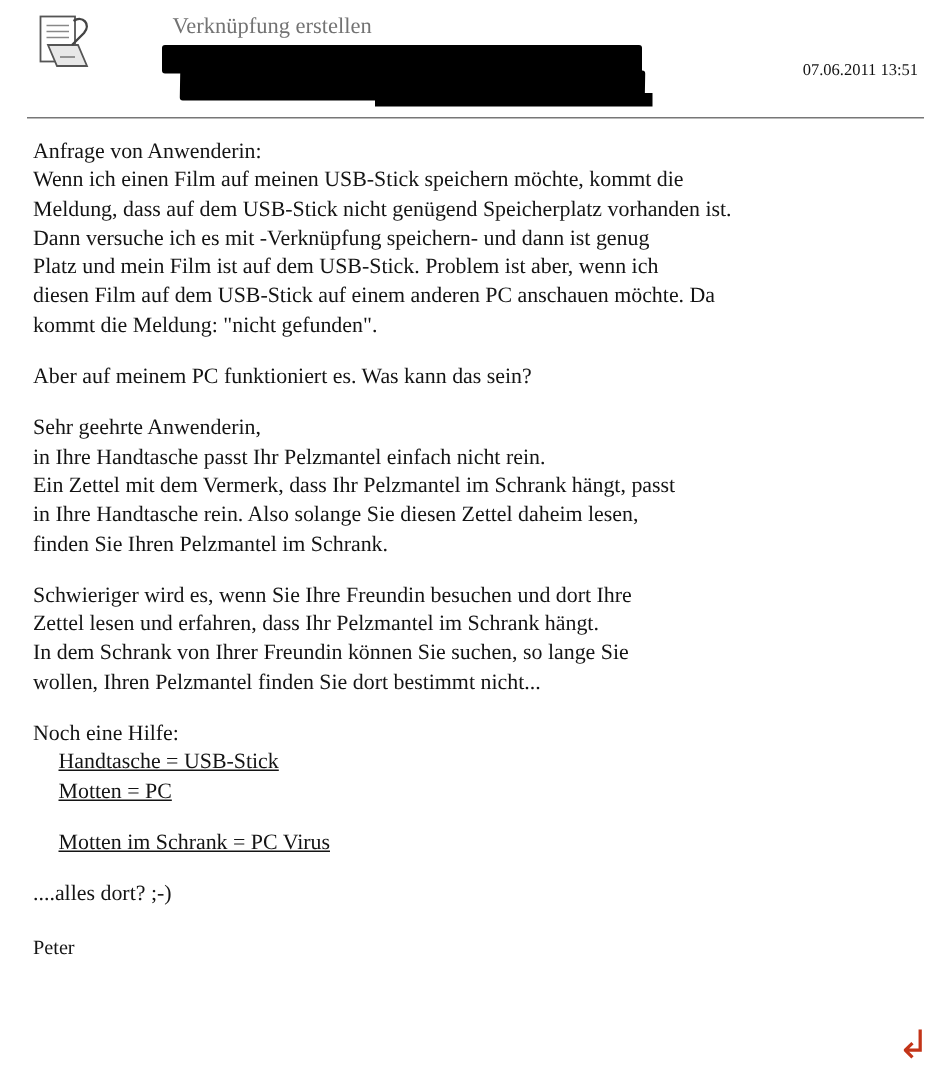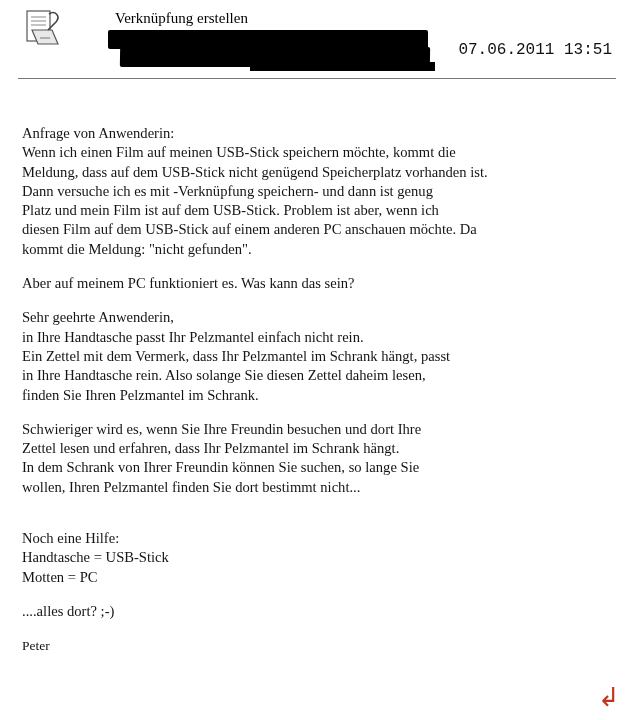--- a/index.html
+++ b/index.html
@@ -29,21 +29,21 @@
     width: 42px;
     height: 42px;
   }
 
   .header-title {
     position: absolute;
     left: 115px;
     top: 10px;
     font-family: "Liberation Serif", serif;
     font-size: 15px;
-    color: #000000;
+    color: #737373;
     white-space: nowrap;
     text-align: right;
   }
 
   .redaction-1 {
     position: absolute;
     left: 108px;
     top: 30px;
     width: 320px;
     height: 19px;
@@ -66,22 +66,22 @@
     top: 62px;
     width: 185px;
     height: 9px;
     background: #000000;
   }
 
   .timestamp {
     position: absolute;
     right: 22px;
     top: 41px;
-    font-family: Liberation Mono, monospace;
-    font-size: 16px;
+    font-family: Liberation Serif, serif;
+    font-size: 11px;
     color: #111;
     white-space: nowrap;
   }
 
   .hrule {
     position: absolute;
     left: 18px;
     right: 18px;
     top: 78px;
     height: 1px;
@@ -99,27 +99,27 @@
     line-height: 19.3px;
     color: #141414;
   }
 
   .para {
     margin: 0 0 15px 0;
     white-space: pre-line;
   }
   .para.tight {
     margin-bottom: 0;
-    margin-top: 32px;
   }
 
   .list {
-    margin: 0 0 15px 0;
+    margin: 0 0 15px 17px;
     padding: 0;
     list-style: none;
+    text-decoration: underline;
   }
   .list li {
     margin: 0;
     padding: 0;
   }
 
   .signature {
     margin: 0;
     font-size: 13.5px;
   }
@@ -190,20 +190,21 @@
 In dem Schrank von Ihrer Freundin können Sie suchen, so lange Sie
 wollen, Ihren Pelzmantel finden Sie dort bestimmt nicht...</p>
 
   <p class="para tight">Noch eine Hilfe:</p>
   <ul class="list">
     <li>Handtasche = USB-Stick</li>
     <li>Motten = PC</li>
   </ul>
 
   <ul class="list">
+    <li>Motten im Schrank = PC Virus</li>
   </ul>
 
   <p class="para">....alles dort? ;-)</p>
 
   <p class="signature">Peter</p>
 </div>
 
 <div class="corner-mark">↲</div>
 
 </body></html>

